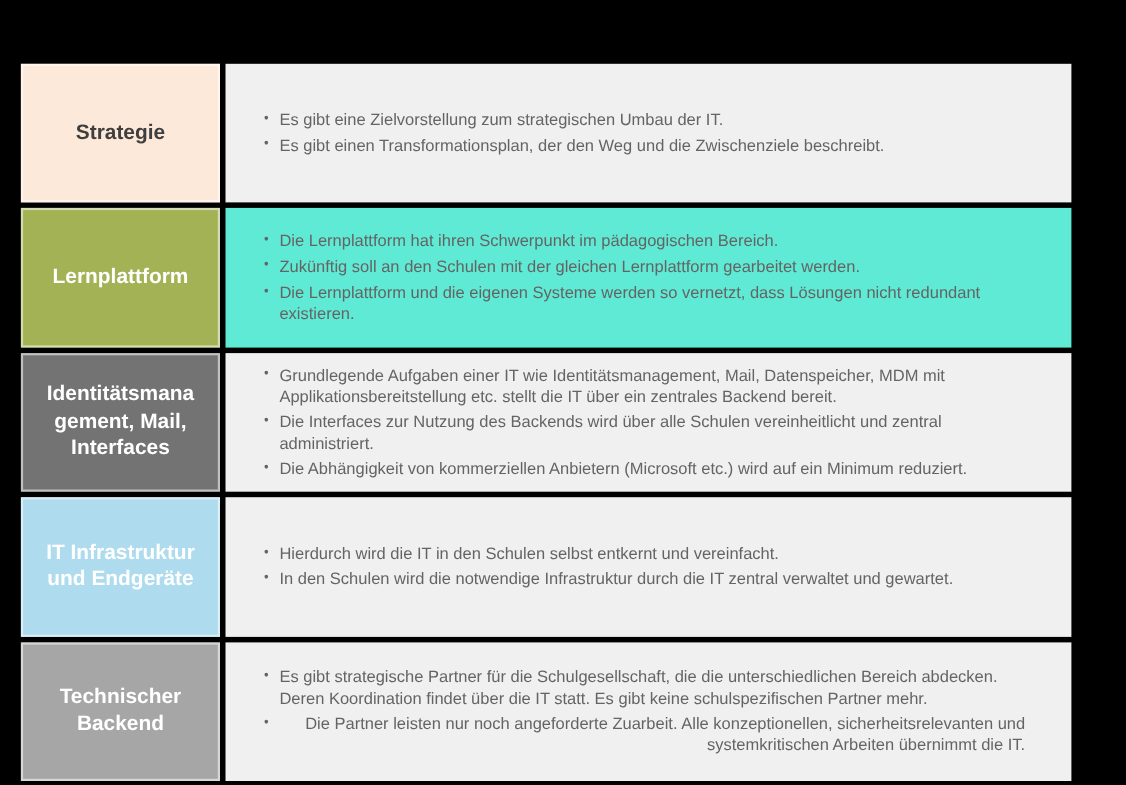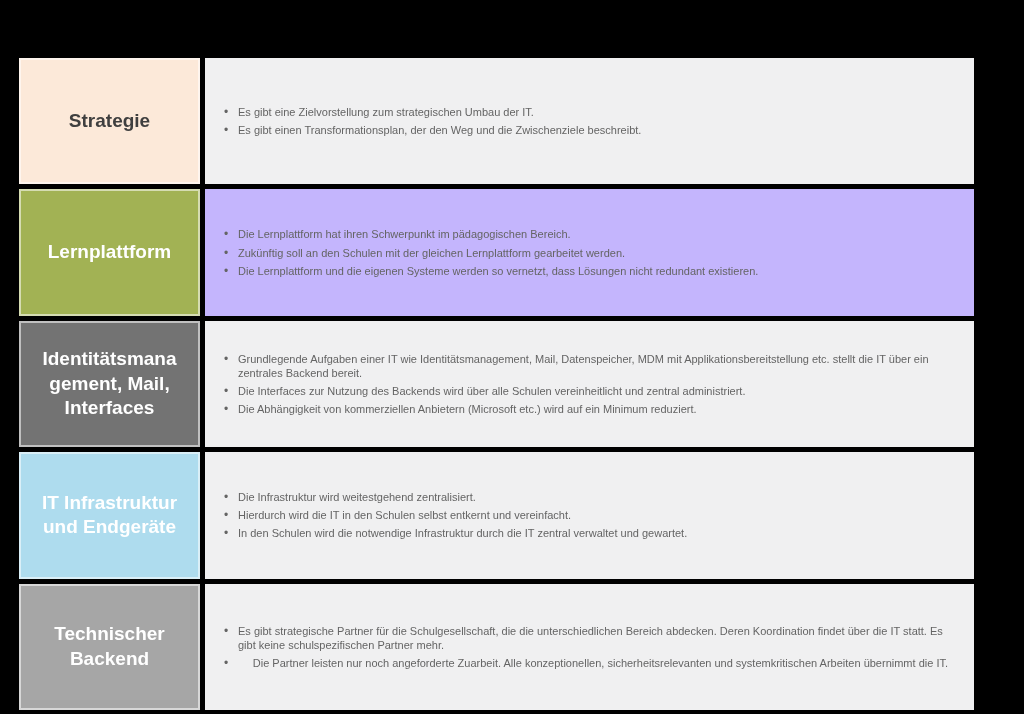--- a/index.html
+++ b/index.html
@@ -57,23 +57,23 @@
   }
   .bullets {
     list-style: none;
     margin: 0;
     padding: 0;
     width: 100%;
   }
   .bullet {
     position: relative;
     padding-left: 33px;
-    font-size: 11px;
+    font-size: 15px;
     line-height: 1.28;
-    margin: 4px 0;
+    margin: 4px 16px;
   }
   .bullet::before {
     content: "\2022";
     position: absolute;
     left: 19px;
     top: 0;
     font-size: 12px;
   }
 </style>
 </head>
@@ -90,21 +90,21 @@
             <li class="bullet" style="color: rgb(100, 100, 100);">Es gibt eine Zielvorstellung zum strategischen Umbau der IT.</li>
             <li class="bullet" style="color: rgb(100, 100, 100);">Es gibt einen Transformationsplan, der den Weg und die Zwischenziele beschreibt.</li>
           </ul>
     </div>
   </div>
 
   <div class="row">
     <div class="label-box" style="background: rgb(162, 178, 84);">
       <span class="label" style="color: rgb(255, 255, 255);">Lernplattform</span>
     </div>
-    <div class="content-box" style="background: #c4b5fd;">
+    <div class="content-box" style="background: #5eead4;">
       <ul class="bullets">
             <li class="bullet" style="color: rgb(100, 100, 100);">Die Lernplattform hat ihren Schwerpunkt im pädagogischen Bereich.</li>
             <li class="bullet" style="color: rgb(100, 100, 100);">Zukünftig soll an den Schulen mit der gleichen Lernplattform gearbeitet werden.</li>
             <li class="bullet" style="color: rgb(100, 100, 100);">Die Lernplattform und die eigenen Systeme werden so vernetzt, dass Lösungen nicht redundant existieren.</li>
           </ul>
     </div>
   </div>
 
   <div class="row">
     <div class="label-box" style="background: #737373;">
@@ -121,21 +121,20 @@
     </div>
   </div>
 
   <div class="row">
     <div class="label-box" style="background: rgb(174, 220, 238);">
       <span class="label" style="color: rgb(255, 255, 255);">IT Infrastruktur
 und Endgeräte</span>
     </div>
     <div class="content-box" style="background: rgb(240, 240, 241);">
       <ul class="bullets">
-            <li class="bullet" style="color: rgb(100, 100, 100);">Die Infrastruktur wird weitestgehend zentralisiert.</li>
             <li class="bullet" style="color: rgb(100, 100, 100);">Hierdurch wird die IT in den Schulen selbst entkernt und vereinfacht.</li>
             <li class="bullet" style="color: rgb(100, 100, 100);">In den Schulen wird die notwendige Infrastruktur durch die IT zentral verwaltet und gewartet.</li>
           </ul>
     </div>
   </div>
 
   <div class="row">
     <div class="label-box" style="background: rgb(166, 166, 166);">
       <span class="label" style="color: rgb(255, 255, 255);">Technischer
 Backend</span>

